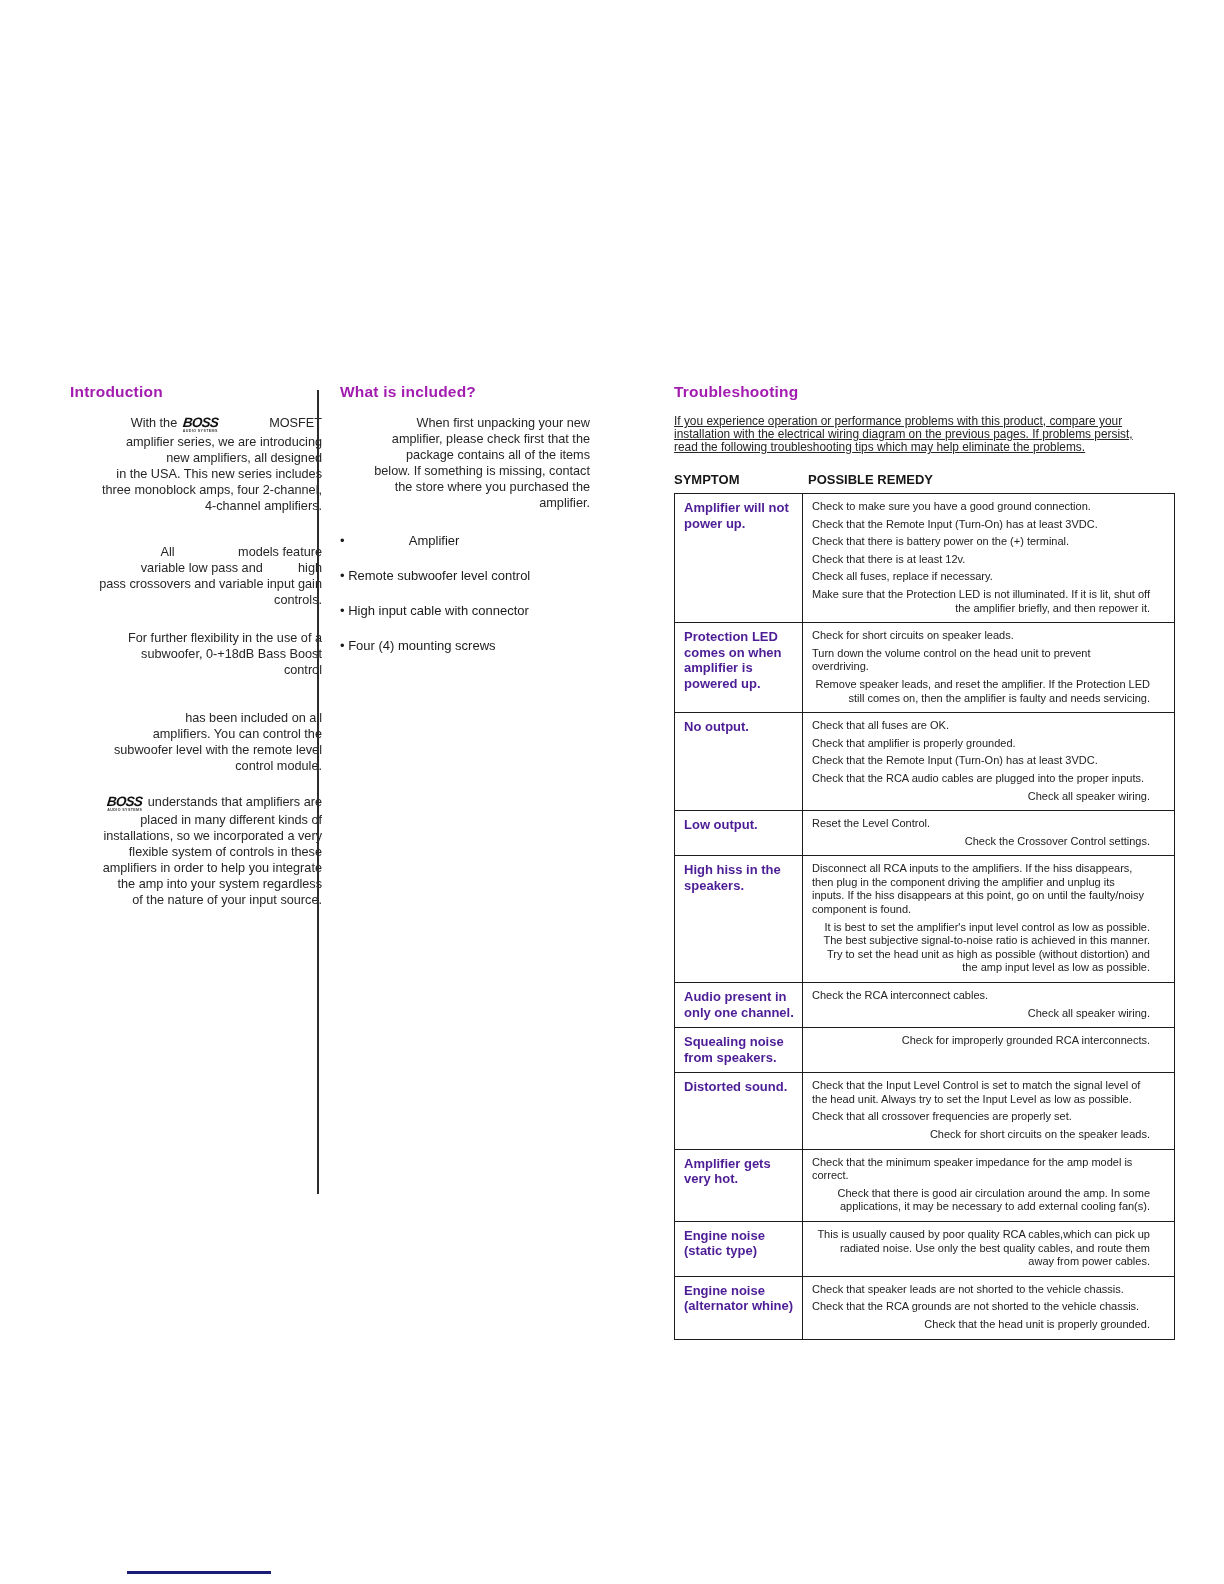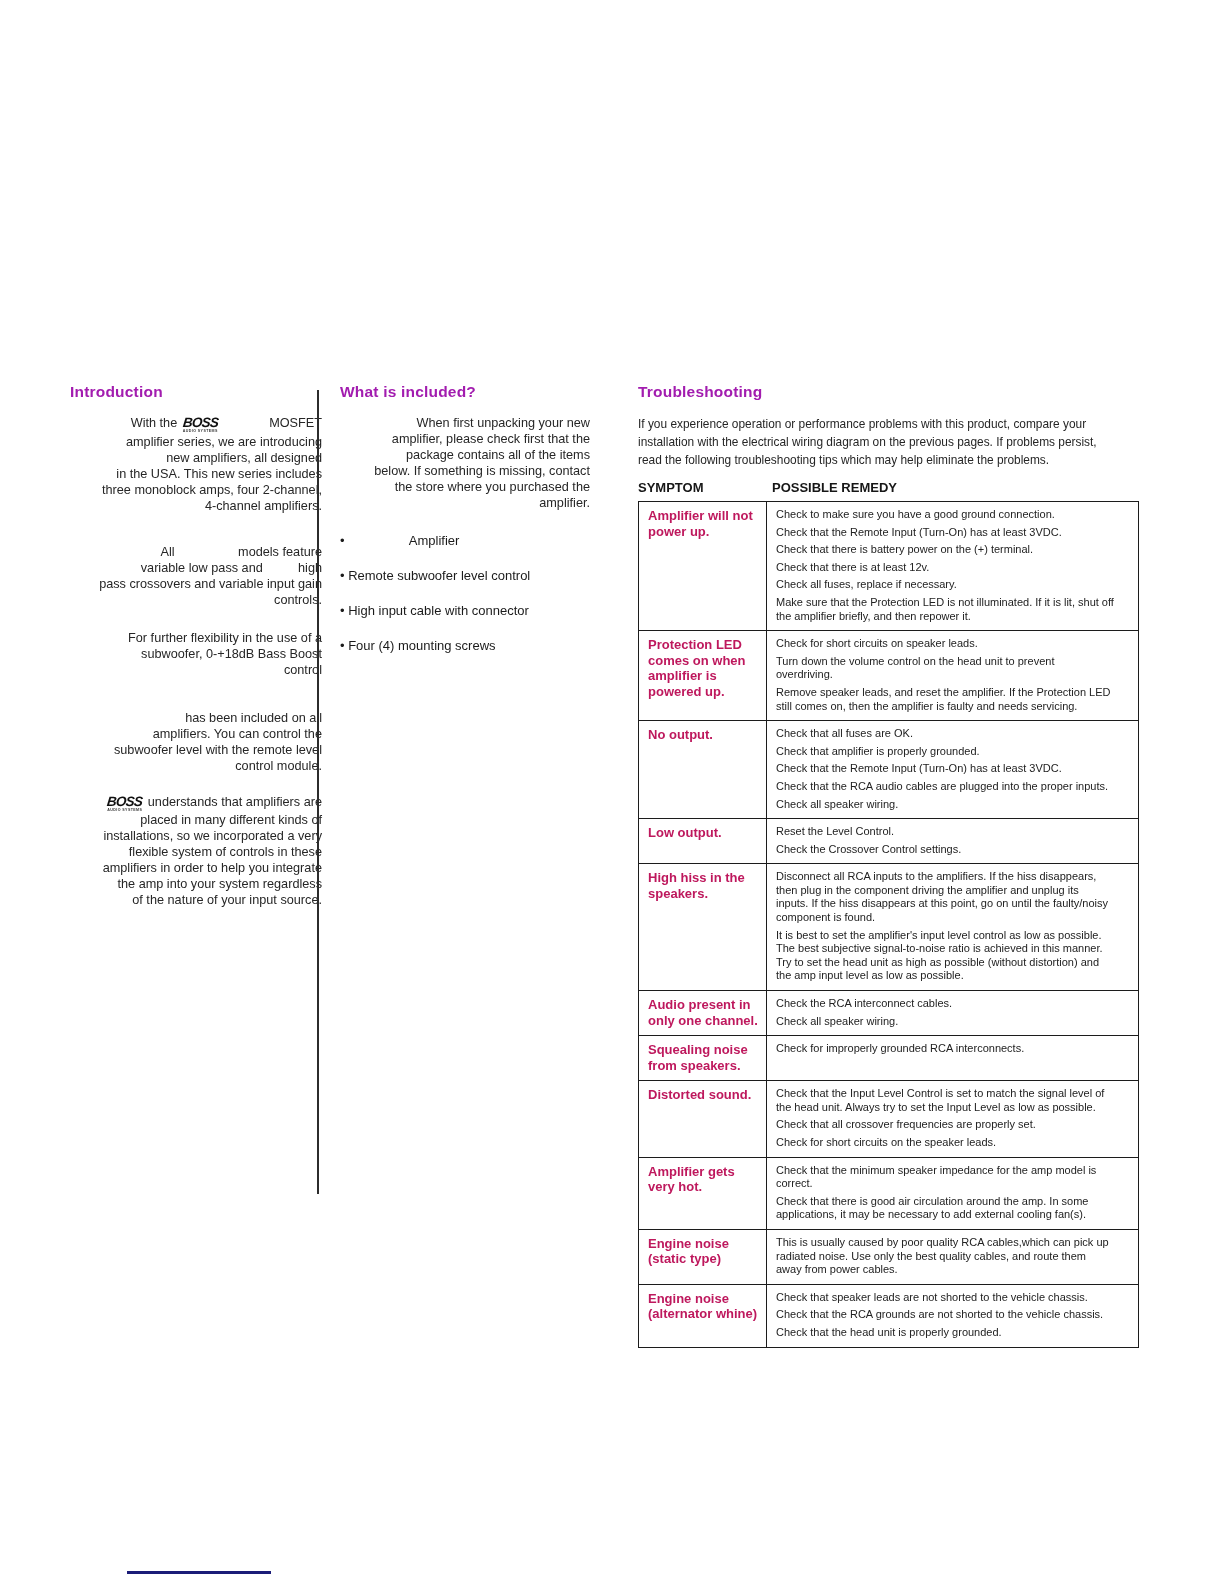--- a/index.html
+++ b/index.html
@@ -7,21 +7,21 @@
     width: 1224px; height: 1584px;
     background: #ffffff;
     font-family: "Liberation Sans", sans-serif;
     color: #2a2a2a;
     position: relative;
     overflow: hidden;
   }
   .col { position: absolute; top: 383px; }
   #col-intro    { left: 70px;  width: 252px; }
   #col-included { left: 340px; width: 250px; }
-  #col-trouble  { left: 638px; width: 510px; }
+  #col-trouble  { left: 674px; width: 510px; }
 
   .section-heading {
     font-size: 15.5px; font-weight: bold; color: #a21caf;
     letter-spacing: 0.2px; margin: 0 0 14px 0;
   }
   .body-p {
     font-size: 12.7px; line-height: 16px;
     white-space: pre-wrap; margin: 0; color: #262626; text-align: right;
   }
   .mb30 { margin-bottom: 30px; }
@@ -41,36 +41,36 @@
   }
 
   
   .bullet-item {
     font-weight: normal; font-size: 13px; line-height: 16px;
     color: #1b1b1b; white-space: pre-wrap; margin: 0 0 19px 0;
   }
 
   
   .ts-intro {
-    font-size: 11.9px; line-height: 18px;
-    white-space: pre-wrap; margin: 0 0 11px 0; color: #262626;
+    font-size: 11.9px; line-height: 13px;
+    white-space: pre-wrap; margin: 0 0 18px 0; color: #262626; text-decoration: underline;
   }
   .ts-header { display: flex; font-weight: bold; font-size: 13px; color: #161616; margin: 0 0 6px 0; }
   .ts-header-c1 { width: 134px; flex: none; }
   .ts-table { border-collapse: collapse; width: 501px; table-layout: fixed; }
   .ts-table td { border: 1.7px solid #1c1c1c; vertical-align: top; padding: 6px 8px 7px 9px; }
   td.symptom {
     width: 110px; font-weight: bold; font-size: 13px;
-    line-height: 15.5px; color: #be185d;
+    line-height: 15.5px; color: #4c1d95;
   }
   td.remedy p {
     font-size: 11px; line-height: 13.6px;
     margin: 0 16px 4px 0; color: #222222;
   }
-  td.remedy p:last-child { margin-bottom: 0; }
+  td.remedy p:last-child { margin-bottom: 0; text-align: right; }
 
   .v-divider {
     position: absolute; left: 317px; top: 390px;
     width: 1.7px; height: 804px; background: #2c2c2c;
   }
   .footer-line {
     position: absolute; left: 127px; top: 1571px;
     width: 144px; height: 2.5px; background: #1b1c78;
   }
 </style>

